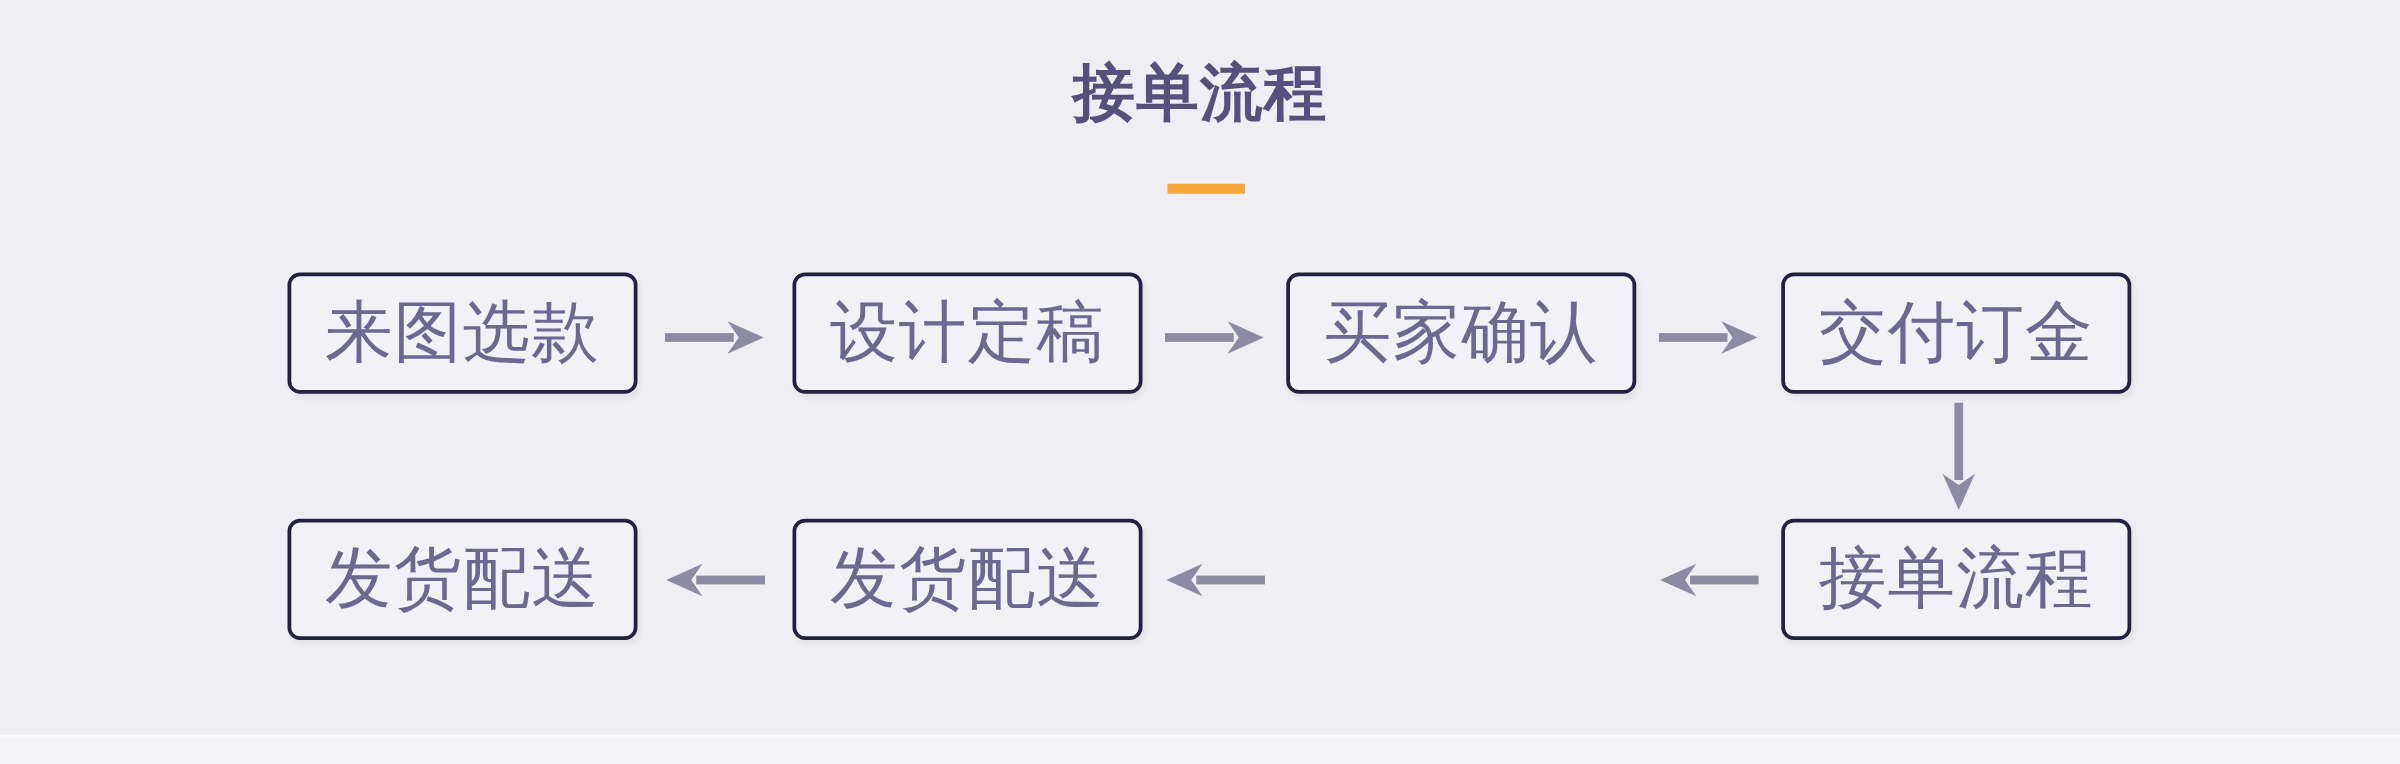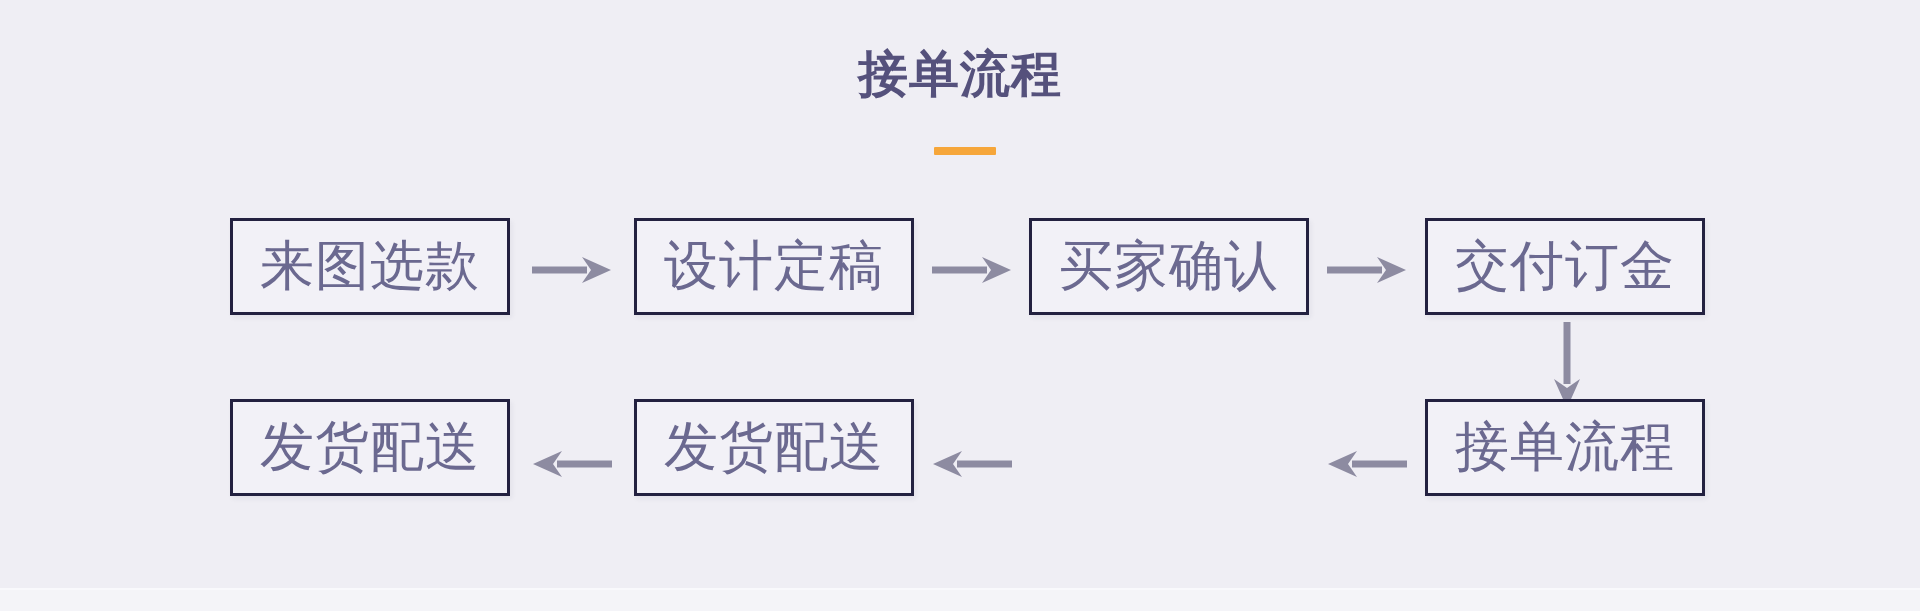--- a/index.html
+++ b/index.html
@@ -36,33 +36,33 @@
     width:62px;height:8px;
     background:var(--accent-orange);
     border-radius:1px;
   }
 
   .flow-box{
     position:absolute;
     width:280px;height:97px;
     box-sizing:border-box;
     border:3px solid var(--box-border);
-    border-radius:0;
+    border-radius:10px;
     background:var(--box-fill);
     display:flex;align-items:center;justify-content:center;
     box-shadow:2px 3px 5px rgba(35,33,64,0.06);
   }
   .flow-box span{
     font-size:54px;
     color:var(--box-text);
     white-space:nowrap;
     letter-spacing:1px;
   }
   .row1{top:218px;}
-  .row2{top:399px;}
+  .row2{top:415px;}
   .col1{left:230px;}
   .col2{left:634px;text-align:right;}
   .col3{left:1029px;font-family:Liberation Mono, monospace;}
   .col4{left:1425px;}
 
   .connector{position:absolute;color:var(--arrow);}
   .connector svg{display:block;}
   .h-arrow{width:80px;height:30px;}
   .r1{top:255px;}
   .r2{top:449px;}

